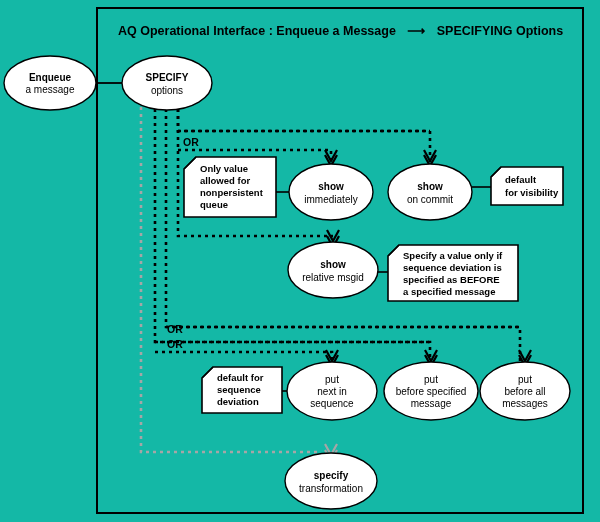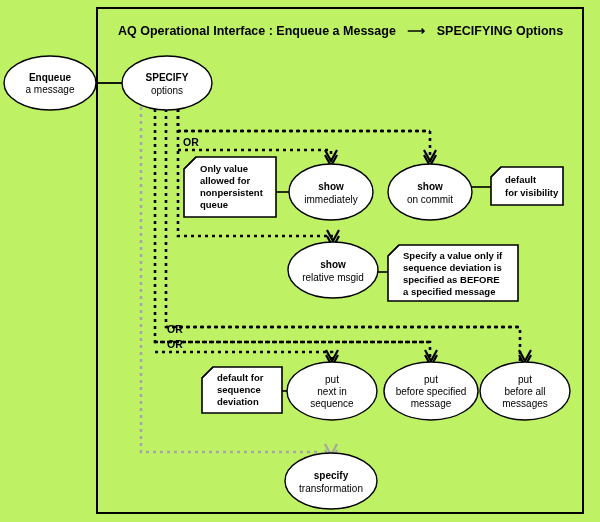--- a/index.html
+++ b/index.html
@@ -10,21 +10,21 @@
   }
   body {
     font-family: "Liberation Sans", sans-serif;
     -webkit-font-smoothing: none;
   }
   #page {
     position: relative;
     width: 600px;
     height: 522px;
     overflow: hidden;
-    background: #bef264;
+    background: #14b8a6;
   }
   #diagram-svg {
     position: absolute;
     left: 0;
     top: 0;
     width: 600px;
     height: 522px;
     display: block;
   }
   .frame-rect {

